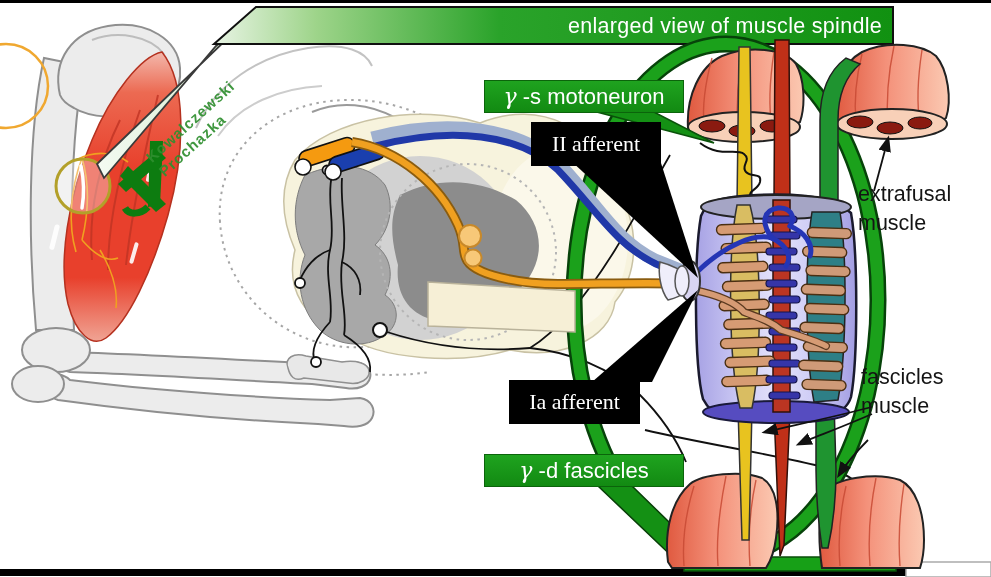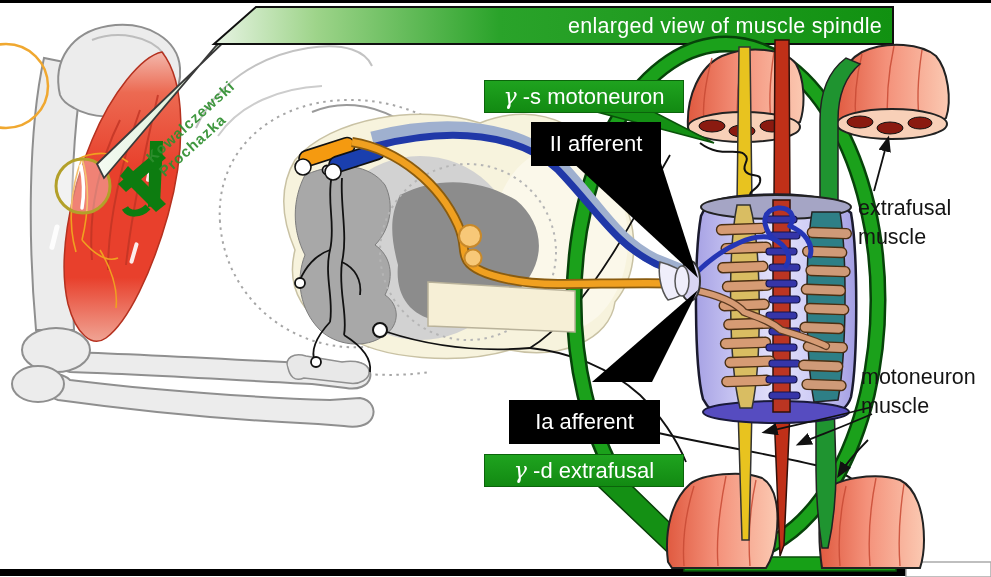--- a/index.html
+++ b/index.html
@@ -12,21 +12,21 @@
   .banner-text{
     left:400px;top:9px;width:482px;height:34px;line-height:34px;
     text-align:right;color:#ffffff;font-size:21.5px;letter-spacing:.3px;
   }
   .green-box{
     background:linear-gradient(180deg,#1fa31f,#128a12);
     border:1px solid #0b640b;color:#ffffff;font-size:22px;text-align:center;
   }
   .gamma-label::first-letter{font-family:"DejaVu Serif",serif;font-style:italic;}
   .black-box{
-    background:#000;color:#fff;font-size:22px;text-align:center;
+    background:#000;color:#fff;font-size:22px;text-align:center;font-family:Liberation Serif, serif;
   }
   .side-note{color:#141414;font-size:21.5px;line-height:29px;white-space:nowrap;}
   .watermark{
     left:142px;top:152px;color:#2f8f2f;font-size:15px;font-weight:bold;
     transform:rotate(-42deg);transform-origin:0 0;letter-spacing:1px;line-height:19px;
     opacity:.92;
   }
 </style>
 </head>
 <body>
@@ -329,31 +329,31 @@
     <path d="M868,440 C856,452 846,464 839,475" marker-end="url(#arrow)"></path>
   </g>
 </svg>
 
 <div class="lbl banner-text">enlarged view of muscle spindle</div>
 
 <div class="lbl green-box gamma-label" style="left:484px;top:80px;width:200px;height:33px;line-height:31px;">γ -s motoneuron</div>
 
 <div class="lbl black-box" style="left:531px;top:122px;width:130px;height:44px;line-height:44px;">II afferent</div>
 
-<div class="lbl black-box" style="left:509px;top:400px;width:151px;height:44px;line-height:44px;">Ia afferent</div>
-
-<div class="lbl green-box gamma-label" style="left:484px;top:454px;width:200px;height:33px;line-height:31px;">γ -d extrafusal</div>
-
-<div class="lbl side-note" style="left:858px;top:194px;">
+<div class="lbl black-box" style="left:509px;top:380px;width:131px;height:44px;line-height:44px;">Ia afferent</div>
+
+<div class="lbl green-box gamma-label" style="left:484px;top:454px;width:200px;height:33px;line-height:31px;">γ -d fascicles</div>
+
+<div class="lbl side-note" style="left:858px;top:180px;">
   <div>extrafusal</div>
   <div>muscle</div>
 </div>
 
 <div class="lbl side-note" style="left:861px;top:363px;">
-  <div>motoneuron</div>
+  <div>fascicles</div>
   <div>muscle</div>
 </div>
 
 <div class="lbl watermark">
   <div>Kowalczewski</div>
   <div>Prochazka</div>
 </div>
 
 </div>
 

